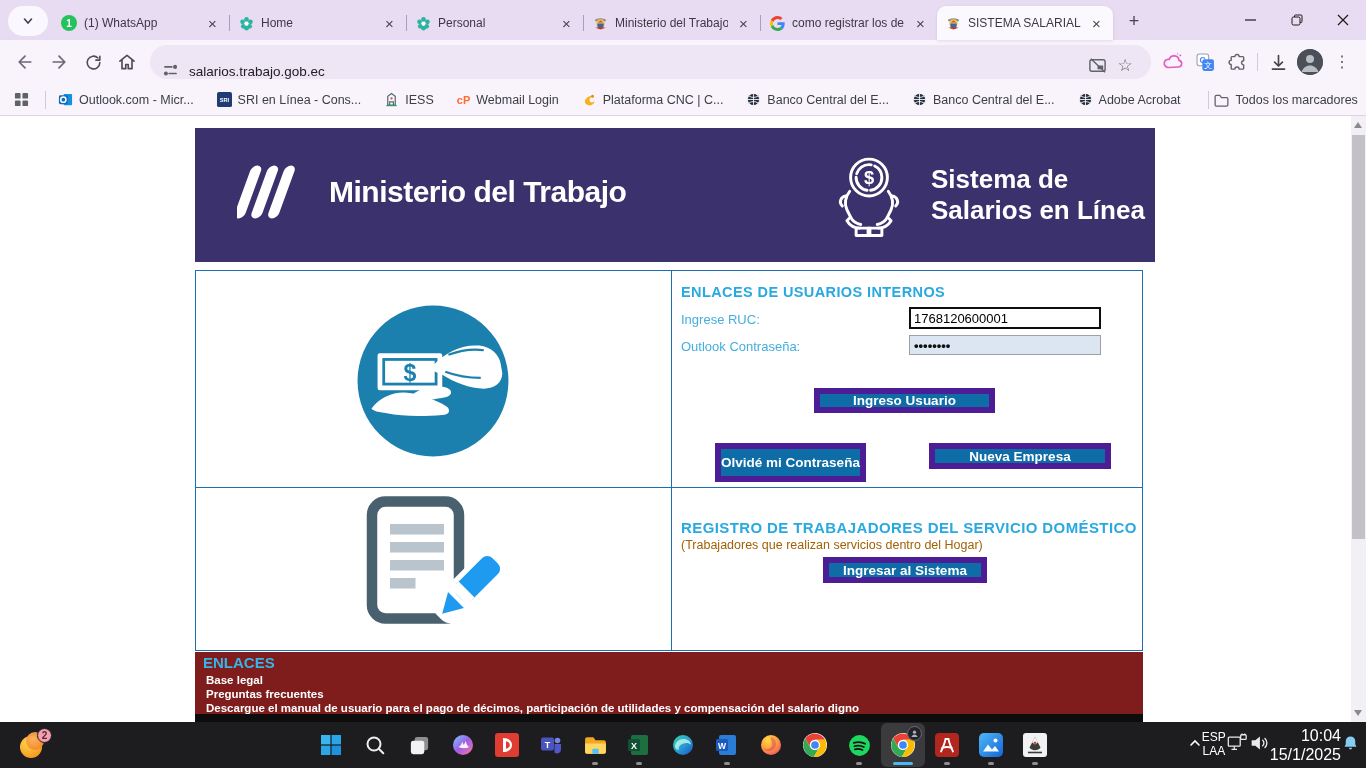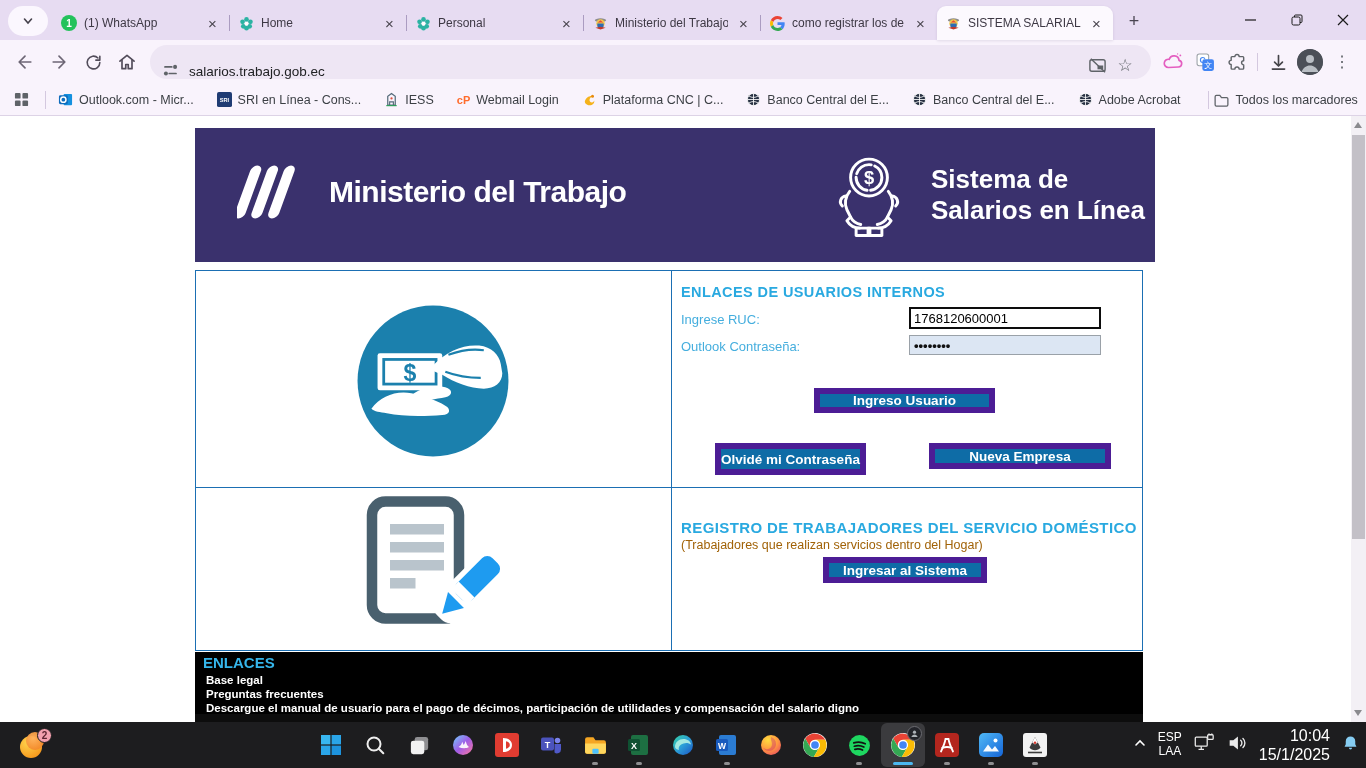--- a/index.html
+++ b/index.html
@@ -51,21 +51,21 @@
 .vline{position:absolute;left:475px;top:0;width:1px;height:100%;background:#1b6fb3}
 .hline{position:absolute;left:0;top:216px;width:100%;height:1px;background:#1b6fb3}
 .sect-title{position:absolute;font-weight:bold;color:#29a9e0;letter-spacing:.4px}
 .flabel{position:absolute;font-size:13px;color:#45aede}
 .ruc{position:absolute;left:713px;top:36px;width:192px;height:22px;border:2px solid #0d0d0d;background:#fff;font-size:13px;color:#000;padding:0 3px;font-family:"Liberation Sans",sans-serif}
 .pwd{position:absolute;left:713px;top:64px;width:192px;height:20px;border:1px solid #9aa1a8;background:#dce6f3;font-size:13px;font-weight:bold;color:#111;padding:0 4px;font-family:"Liberation Sans",sans-serif}
 .bluebtn{position:absolute;background:#0e6ca6;border:6px solid #4c1d95;border-radius:0;color:#fff;font-weight:bold;font-size:13.5px;display:flex;align-items:center;justify-content:center;font-family:"Liberation Sans",sans-serif}
 .subtitle{position:absolute;font-size:12.5px;color:#a16207}
 .bigicon{position:absolute}
 
-.enlaces{position:absolute;left:195px;top:536px;width:948px;height:62px;background:#000000;overflow:hidden}
+.enlaces{position:absolute;left:195px;top:536px;width:948px;height:62px;background:#7f1d1d;overflow:hidden}
 .enl-title{position:absolute;left:8px;top:2px;font-size:15px;font-weight:bold;color:#35b5ea}
 .enl-link{position:absolute;left:11px;font-size:11.5px;font-weight:bold;color:#fff;white-space:nowrap}
 .footerbar{position:absolute;left:195px;top:598px;width:948px;height:8px;background:#0d0d0d}
 
 
 .scroll{position:absolute;right:0;top:0;width:15px;height:100%;background:#f3f0f5}
 .sarrow{position:absolute;left:3px;width:0;height:0;border-left:4.5px solid transparent;border-right:4.5px solid transparent}
 .sarrow.up{top:6px;border-bottom:6px solid #8a8a8e}
 .sarrow.down{bottom:6px;border-top:6px solid #8a8a8e}
 .sthumb{position:absolute;left:1px;top:19px;width:13px;height:404px;background:#c3c0c7}
@@ -75,21 +75,21 @@
 .widget{position:absolute;left:18px;top:8px;width:34px;height:30px}
 .wcirc1{position:absolute;left:2px;top:6px;width:22px;height:22px;border-radius:50%;background:radial-gradient(circle at 35% 30%,#ffd34d,#f2880f)}
 .wcirc2{position:absolute;left:8px;top:2px;width:18px;height:18px;border-radius:50%;background:radial-gradient(circle at 40% 35%,#ffb25e,#ef7d1a);opacity:.95}
 .wbadge{position:absolute;right:0;top:-2px;width:15px;height:15px;border-radius:50%;background:#f2a0ae;color:#5c2430;font-size:10px;font-weight:bold;display:flex;align-items:center;justify-content:center;border:1px solid #1d1d1f}
 .ticons{display:flex}
 .tbtn{width:44px;height:44px;position:relative;display:flex;align-items:center;justify-content:center;border-radius:6px;flex:none}
 .tbtn.active{background:#3b3b3e}
 .rdot{position:absolute;bottom:2px;left:50%;transform:translateX(-50%);width:6px;height:3px;border-radius:2px;background:#8e8e90}
 .rdot.abar{width:20px;background:#4cb8f0}
 .tavatar{position:absolute;right:3px;top:3px;width:15px;height:15px;border-radius:50%;background:#23242a;border:1px solid #6a6a70;display:flex;align-items:center;justify-content:center}
-.tray{position:absolute;right:6px;top:0;height:46px;display:flex;align-items:center;gap:11px;color:#fff}
+.tray{position:absolute;right:6px;top:0;height:46px;display:flex;align-items:center;color:#fff}
 .lang{font-size:12px;line-height:1.15;text-align:center}
 .clock{font-size:16px;line-height:1.2;text-align:right}
 </style>
 </head>
 <body>
 
 <div class="screen">
 
   <div class="tabstrip">
     <div class="tab-search">
@@ -432,21 +432,21 @@
         <path d="M10 68 C16 60 26 56 36 58 C44 59.5 52 62.5 58 66 C62 68.2 61 72 56 72 C44 73 30 73 20 71 C15.5 70 12 70 10 68 Z" fill="#fff"></path>
         <path d="M34 61 C40 55 50 52 58 54 C63 55.2 63 59.5 58 60.5 C52 61.6 44 62.5 40 64.5 Z" fill="#fff"></path>
       </svg>
 
       <div class="sect-title" style="left:485px;top:13px;font-size:14.5px">ENLACES DE USUARIOS INTERNOS</div>
       <div class="flabel" style="left:485px;top:41px">Ingrese RUC:</div>
       <input class="ruc" value="1768120600001" style="">
       <div class="flabel" style="left:485px;top:68px">Outlook Contraseña:</div>
       <input class="pwd" value="••••••••" style="">
       <div class="bluebtn" style="left:618px;top:117px;width:181px;height:25px">Ingreso Usuario</div>
-      <div class="bluebtn" style="left:519px;top:172px;width:151px;height:32px">Olvidé mi Contraseña</div>
+      <div class="bluebtn" style="left:519px;top:172px;width:151px;height:39px">Olvidé mi Contraseña</div>
       <div class="bluebtn" style="left:733px;top:172px;width:182px;height:26px">Nueva Empresa</div>
 
       <svg class="bigicon" style="left:155px;top:223px" width="150" height="150" viewBox="0 0 100 100">
         <rect x="14" y="5" width="58" height="78" rx="9" fill="none" stroke="#49606e" stroke-width="7"></rect>
         <rect x="26" y="20" width="36" height="7" fill="#b9c4cc"></rect>
         <rect x="26" y="32" width="36" height="7" fill="#b9c4cc"></rect>
         <rect x="26" y="44" width="36" height="7" fill="#b9c4cc"></rect>
         <rect x="26" y="56" width="17" height="7" fill="#b9c4cc"></rect>
         <g transform="rotate(45 76 64)">
           <rect x="65.5" y="31" width="22" height="58" rx="9" fill="#fff"></rect>

